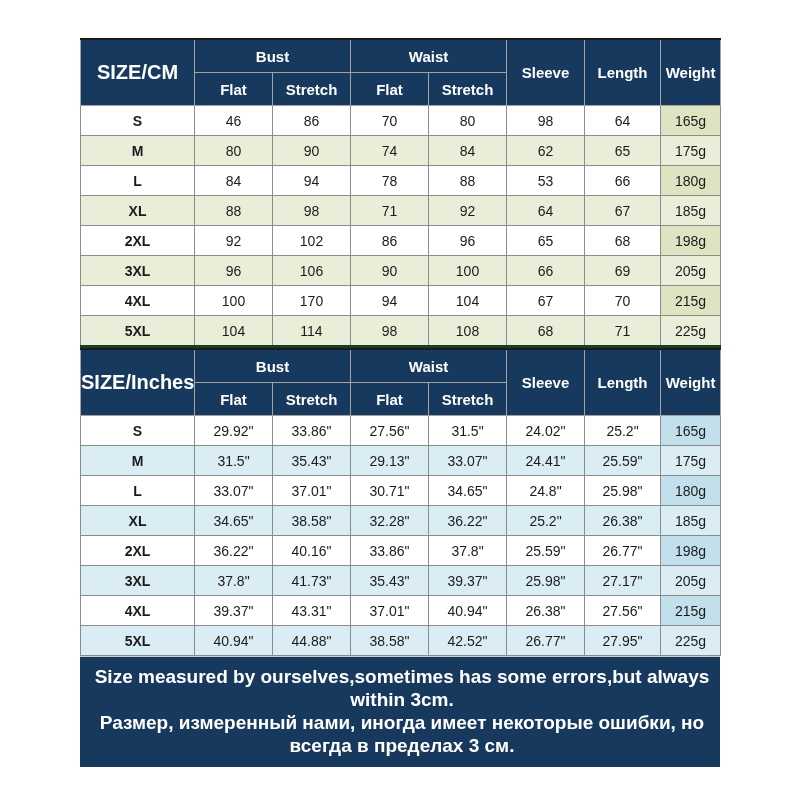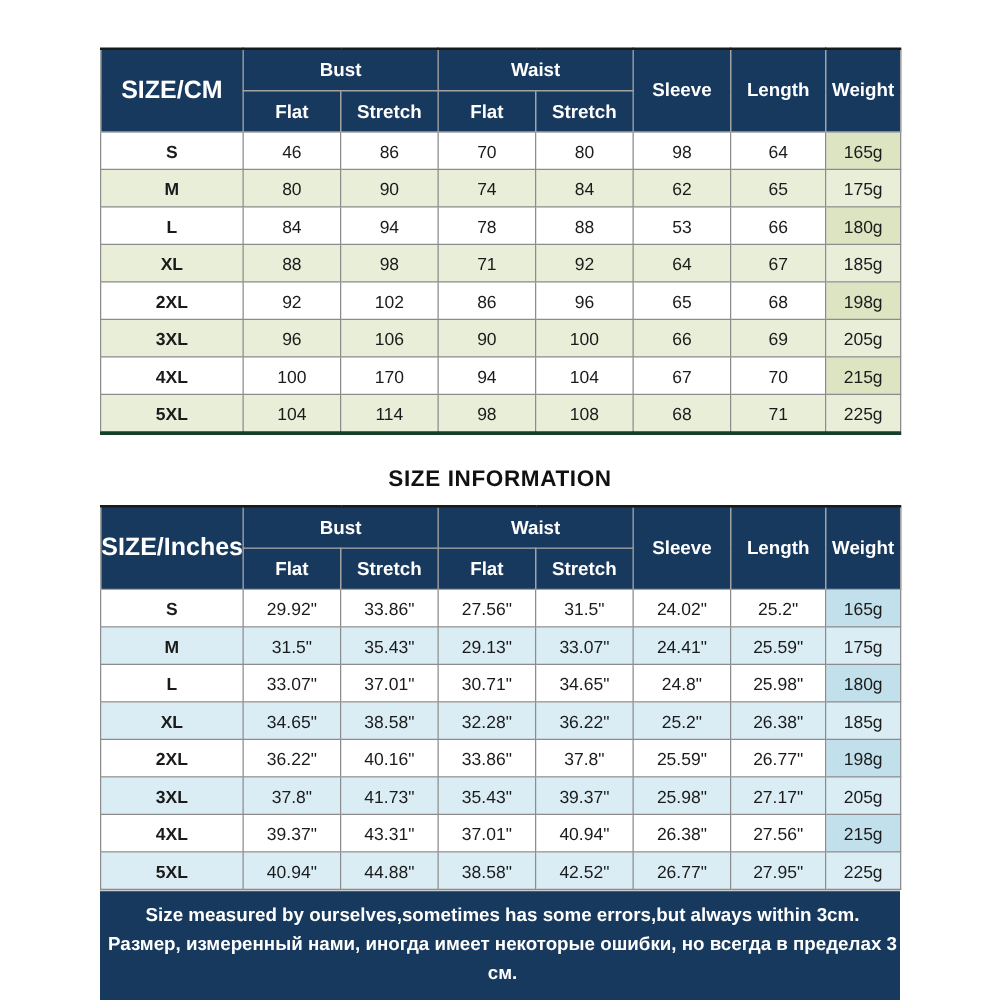--- a/index.html
+++ b/index.html
@@ -71,21 +71,21 @@
     letter-spacing: 0.5px;
     margin: 25px 0 10px 0;
   }
   .footer {
     width: 640px;
     box-sizing: border-box;
     background: #17395e;
     color: #ffffff;
     text-align: center;
     font-weight: bold;
-    font-size: 15px;
+    font-size: 19px;
     line-height: 23px;
     padding: 8px 0 10px 4px;
     border-top: 1px solid #cccccc;
   }
   col.c-size   { width: 114px; }
   col.c-val    { width: 78px; }
   col.c-len    { width: 76px; }
   col.c-weight { width: 60px; }
 </style>
 </head>
@@ -197,21 +197,20 @@
           <td>114</td>
           <td>98</td>
           <td>108</td>
           <td>68</td>
           <td>71</td>
           <td>225g</td>
         </tr>
       </tbody>
   </table>
 
-  <h2 class="title">SIZE INFORMATION</h2>
 
   <table class="size-table in">
     <colgroup>
       <col class="c-size">
         <col class="c-val">
         <col class="c-val">
         <col class="c-val">
       <col class="c-val">
         <col class="c-val">
         <col class="c-len">

